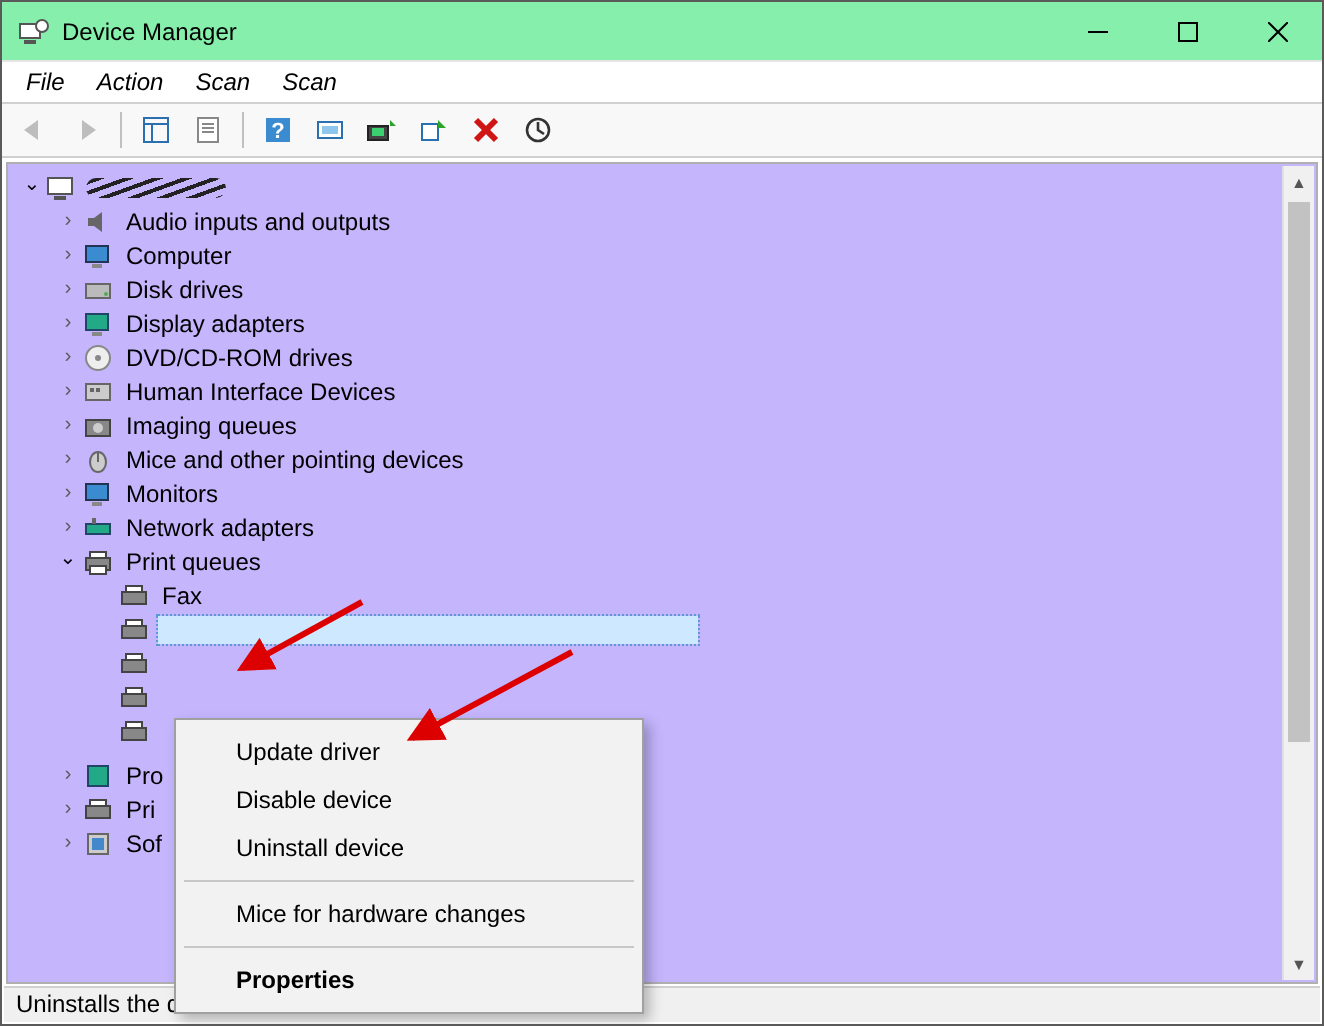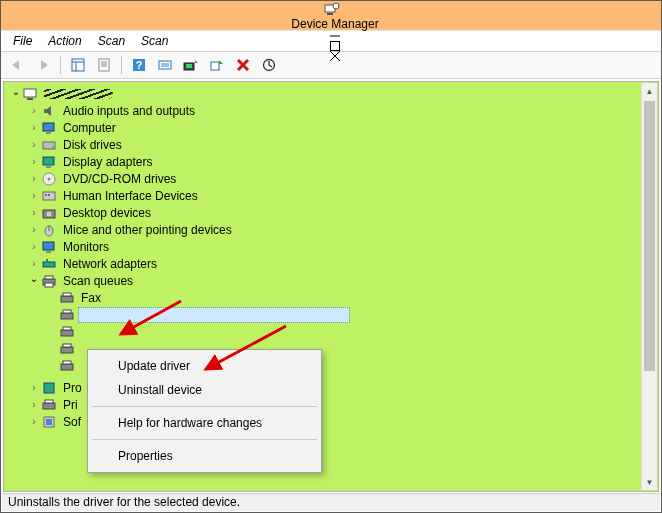--- a/index.html
+++ b/index.html
@@ -14,23 +14,22 @@
     overflow: hidden;
     position: relative;
     border: 1px solid #5a5a5a;
   }
   
   .titlebar {
     height: 30px;
     display: flex;
     align-items: center;
     padding-left: 8px;
-    background: #fdba74;
+    background: #86efac;
     border-bottom: 1px solid #e5e5e5;
-    flex-direction: column;
   }
   .titlebar .app-icon {
     width: 16px; height: 16px;
     margin-right: 6px;
     display: flex; align-items: center; justify-content: center;
   }
   .titlebar .title { flex: 0 0 auto; }
   .titlebar .spacer { flex: 1; }
   .winbtn {
     width: 45px; height: 30px;
@@ -64,21 +63,21 @@
     border: 1px solid transparent;
   }
   .tbtn.disabled { opacity: .4; }
   .tsep { width: 1px; height: 18px; background: #c0c0c0; margin: 0 3px; }
   
   .tree-wrap {
     position: absolute;
     top: 80px; left: 2px; right: 2px; bottom: 20px;
     border: 1px solid #b0b0b0;
     overflow: hidden;
-    background: #bef264;
+    background: #c4b5fd;
   }
   .tree {
     position: absolute;
     top: 1px; left: 1px; right: 18px; bottom: 1px;
     overflow: hidden;
     padding: 2px 0 2px 4px;
   }
   .vscroll {
     position: absolute;
     top: 1px; right: 1px; width: 16px; bottom: 1px;
@@ -138,21 +137,21 @@
     min-width: 235px;
     z-index: 50;
   }
   .ctxmenu .ctxitem {
     padding: 5px 20px 5px 28px;
     font-size: 12px;
   }
   .ctxmenu .ctxsep {
     height: 1px; background: #c8c8c8; margin: 4px 2px;
   }
-  .ctxmenu .ctxitem.bold { font-weight: normal; }
+  .ctxmenu .ctxitem.bold { font-weight: bold; }
   
   .statusbar {
     position: absolute;
     left: 1px; right: 1px; bottom: 1px;
     height: 18px;
     background: #f0f0f0;
     border-top: 1px solid #d0d0d0;
     padding: 1px 6px;
     font-size: 12px;
   }
@@ -357,21 +356,21 @@
 
     <div class="node">
       <span class="indent"></span>
         <span class="twisty col"></span>
       <span class="nicon">
           <svg width="16" height="16">
             <rect x="2" y="5" width="12" height="8" fill="#888" stroke="#444"></rect>
             <circle cx="8" cy="9" r="2.5" fill="#ccc"></circle>
           </svg>
         </span>
-      <span class="nlabel">Desktop devices</span>
+      <span class="nlabel">Imaging queues</span>
     </div>
 
 
     <div class="node">
       <span class="indent"></span>
         <span class="twisty col"></span>
       <span class="nicon">
           <svg width="16" height="16">
             <ellipse cx="8" cy="9" rx="4" ry="5" fill="#ccc" stroke="#666"></ellipse>
             <line x1="8" y1="4" x2="8" y2="9" stroke="#666"></line>
@@ -407,21 +406,21 @@
     <div class="node">
       <span class="indent"></span>
         <span class="twisty exp"></span>
       <span class="nicon">
           <svg width="16" height="16">
             <rect x="2" y="6" width="12" height="6" fill="#888" stroke="#444"></rect>
             <rect x="4" y="3" width="8" height="3" fill="#fff" stroke="#444"></rect>
             <rect x="4" y="10" width="8" height="4" fill="#fff" stroke="#444"></rect>
           </svg>
         </span>
-      <span class="nlabel">Scan queues</span>
+      <span class="nlabel">Print queues</span>
     </div>
 
     <div class="node">
       <span class="indent"></span>
         <span class="indent"></span>
         <span class="twisty none"></span>
       <span class="nicon">
           <svg width="16" height="16">
             <rect x="2" y="6" width="12" height="6" fill="#888" stroke="#444"></rect>
             <rect x="4" y="3" width="8" height="3" fill="#fff" stroke="#444"></rect>
@@ -519,25 +518,26 @@
 
   </div>
 
   <div class="vscroll">
     <div class="arrow">▲</div>
     <div class="thumb"></div>
     <div class="arrow" style="position:absolute;bottom:0;left:0;right:0">▼</div>
   </div>
 </div>
 
-<div class="ctxmenu" style="left:86px; top:348px;">
+<div class="ctxmenu" style="left:86px; top:358px;">
   <div class="ctxitem">Update driver</div>
+  <div class="ctxitem">Disable device</div>
   <div class="ctxitem">Uninstall device</div>
   <div class="ctxsep"></div>
-  <div class="ctxitem">Help for hardware changes</div>
+  <div class="ctxitem">Mice for hardware changes</div>
   <div class="ctxsep"></div>
   <div class="ctxitem bold">Properties</div>
 </div>
 
 <svg class="arrow-svg" style="left:110px; top:295px; width:80px; height:50px;">
   <defs>
       <marker id="ah1" markerWidth="6" markerHeight="6" refX="5" refY="3" orient="auto">
         <path d="M0,0 L6,3 L0,6 Z" fill="#d00"></path>
       </marker>
     </defs>

